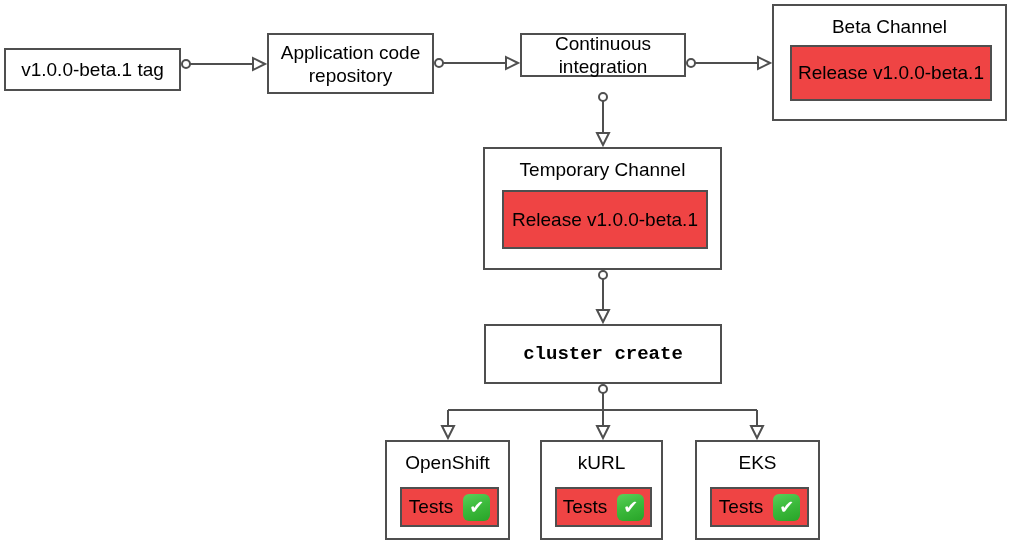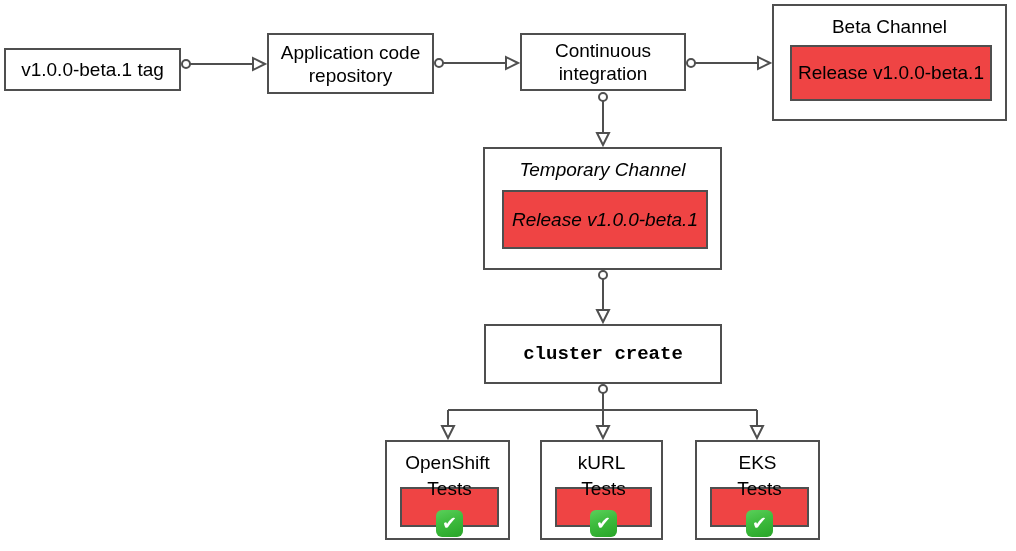--- a/index.html
+++ b/index.html
@@ -50,21 +50,21 @@
     align-items: center;
     justify-content: center;
     text-align: center;
     font-size: 19px;
   }
   .mono {
     font-family: "Liberation Mono", "DejaVu Sans Mono", monospace;
     font-weight: bold;
     font-size: 19px;
   }
-  .tests-row { gap: 10px; flex-direction: column; }
+  .tests-row { gap: 10px; }
   .check-icon {
     width: 27px;
     height: 27px;
     border-radius: 6px;
     background: linear-gradient(160deg, #5bd05b 0%, #3dbb3d 45%, #28a428 100%);
     color: #ffffff;
     font-size: 18px;
     font-weight: bold;
     display: flex;
     align-items: center;
@@ -106,29 +106,29 @@
       <path d="M603 438 L597 426 L609 426 Z" fill="#ffffff"></path>
       <path d="M757 438 L751 426 L763 426 Z" fill="#ffffff"></path>
     </g>
   </svg>
 
   <div class="node leaf" style="left:4px; top:48px; width:177px; height:43px;">v1.0.0-beta.1 tag</div>
 
   <div class="node leaf multiline" style="left:267px; top:33px; width:167px; height:61px;">Application code
 repository</div>
 
-  <div class="node leaf multiline" style="left:520px; top:33px; width:166px; height:58px;">Continuous
+  <div class="node leaf multiline" style="left:520px; top:33px; width:166px; height:44px;">Continuous
 integration</div>
 
   <div class="node" style="left:772px; top:4px; width:235px; height:117px;">
     <div class="container-title">Beta Channel</div>
     <div class="inner-box" style="left:16px; top:39px; width:202px; height:56px;">Release v1.0.0-beta.1</div>
   </div>
 
-  <div class="node" style="left:483px; top:147px; width:239px; height:123px;font-style:italic;">
+  <div class="node" style="left:483px; top:147px; width:239px; height:123px;">
     <div class="container-title">Temporary Channel</div>
     <div class="inner-box" style="left:17px; top:41px; width:206px; height:59px;">Release v1.0.0-beta.1</div>
   </div>
 
   <div class="node leaf mono" style="left:484px; top:324px; width:238px; height:60px;">cluster create</div>
 
   <div class="node" style="left:385px; top:440px; width:125px; height:100px;">
     <div class="container-title">OpenShift</div>
     <div class="inner-box tests-row" style="left:13px; top:45px; width:99px; height:40px;">
       <span>Tests</span>

